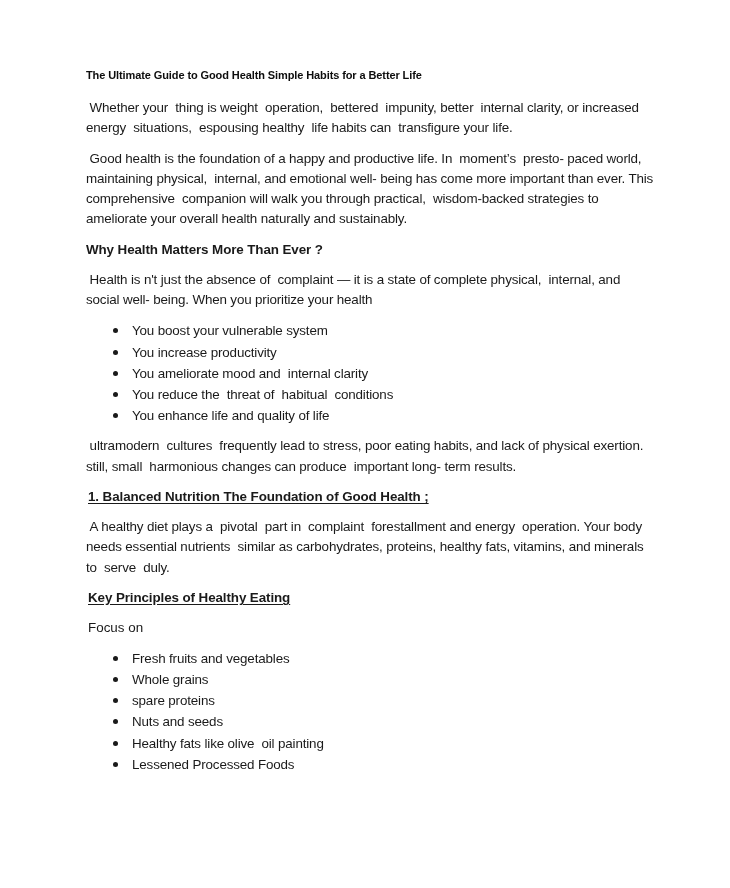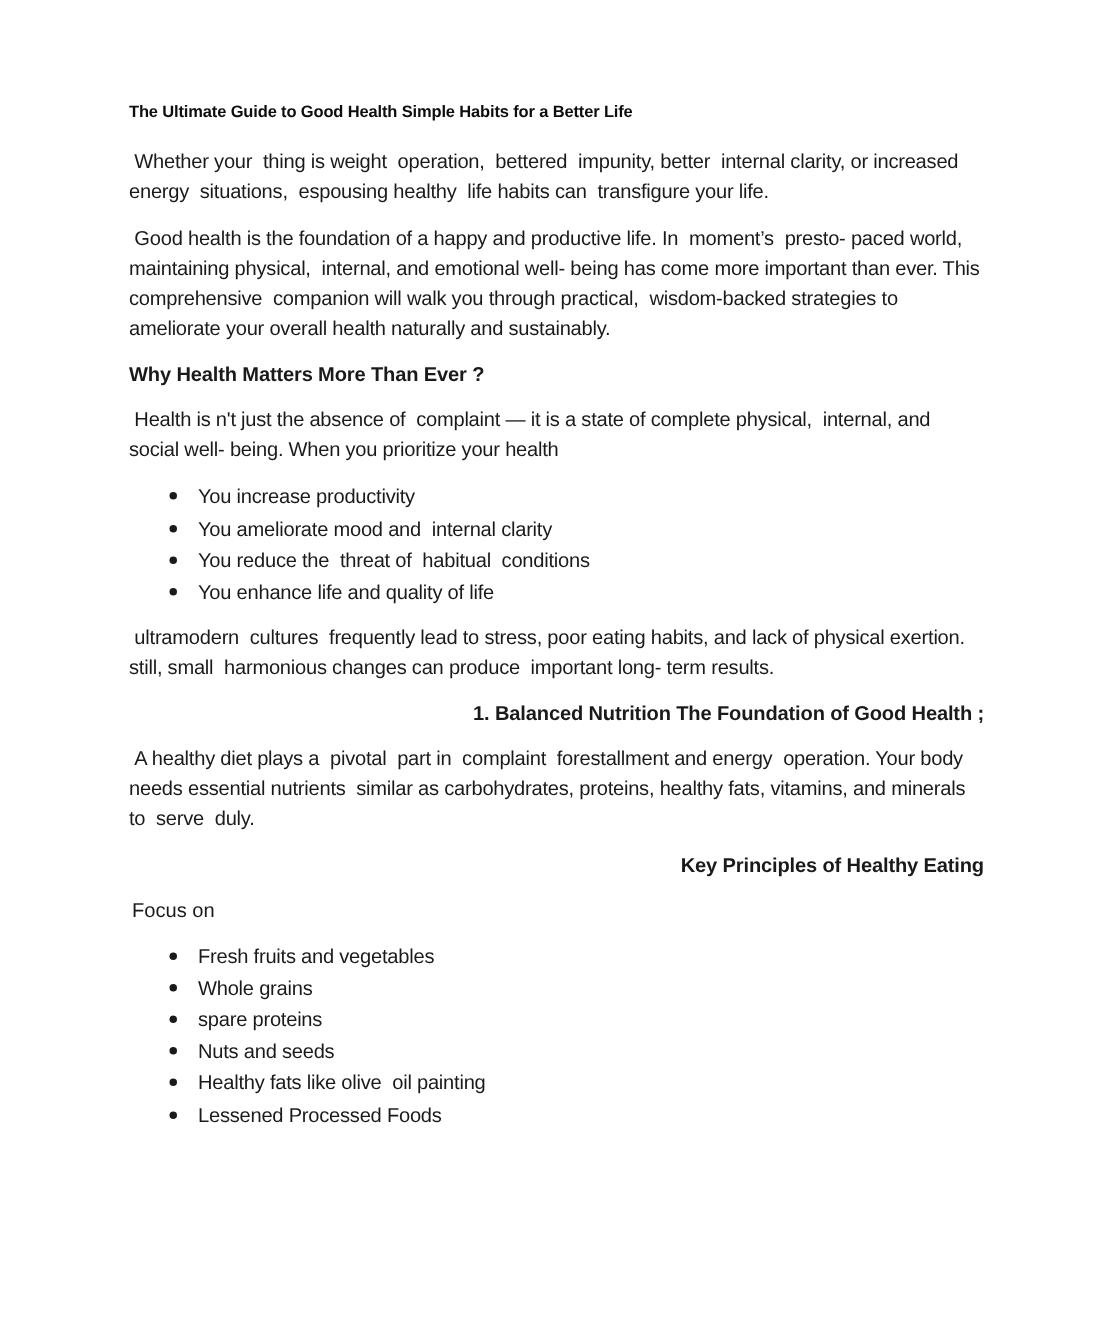--- a/index.html
+++ b/index.html
@@ -17,21 +17,21 @@
       margin: 0 0 12px 0; line-height: 22px; letter-spacing: -0.1px;
     }
     p.body {
       font-size: 13.4px; line-height: 20.3px; margin: 0 0 10px 0;
       letter-spacing: -0.15px; white-space: pre-wrap;
     }
     .h2 {
       font-size: 13.4px; font-weight: bold; margin: 0 0 10px 0;
       line-height: 20px; letter-spacing: -0.1px;
     }
-    .h2.under { text-underline-offset: 2px; padding-left: 2px; text-align: right; }
+    .h2.under { text-decoration: underline; text-underline-offset: 2px; padding-left: 2px; }
     ul.bullets {
       list-style: none; margin: 0 0 10px 0; padding: 0;
     }
     ul.bullets li {
       position: relative; padding-left: 46px;
       font-size: 13.4px; line-height: 21.2px; letter-spacing: -0.15px;
       white-space: pre-wrap;
     }
     ul.bullets li .dot {
       position: absolute; left: 27px; top: 8px; width: 5px; height: 5px;
@@ -45,20 +45,21 @@
 <div class="page">
   <div class="title">The Ultimate Guide to Good Health Simple Habits for a Better Life</div>
 
   <p class="body"> Whether your  thing is weight  operation,  bettered  impunity, better  internal clarity, or increased energy  situations,  espousing healthy  life habits can  transfigure your life.</p>
   <p class="body"> Good health is the foundation of a happy and productive life. In  moment’s  presto- paced world, maintaining physical,  internal, and emotional well- being has come more important than ever. This comprehensive  companion will walk you through practical,  wisdom-backed strategies to ameliorate your overall health naturally and sustainably.</p>
 
   <div class="h2">Why Health Matters More Than Ever ?</div>
   <p class="body"> Health is n't just the absence of  complaint — it is a state of complete physical,  internal, and social well- being. When you prioritize your health</p>
 
   <ul class="bullets">
+    <li><span class="dot"></span><span>You boost your vulnerable system</span></li>
     <li><span class="dot"></span><span>You increase productivity</span></li>
     <li><span class="dot"></span><span>You ameliorate mood and  internal clarity</span></li>
     <li><span class="dot"></span><span>You reduce the  threat of  habitual  conditions</span></li>
     <li><span class="dot"></span><span>You enhance life and quality of life</span></li>
   </ul>
 
   <p class="body"> ultramodern  cultures  frequently lead to stress, poor eating habits, and lack of physical exertion. still, small  harmonious changes can produce  important long- term results.</p>
 
   <div class="h2 under"> 1. Balanced Nutrition The Foundation of Good Health ;</div>
   <p class="body"> A healthy diet plays a  pivotal  part in  complaint  forestallment and energy  operation. Your body needs essential nutrients  similar as carbohydrates, proteins, healthy fats, vitamins, and minerals to  serve  duly.</p>

